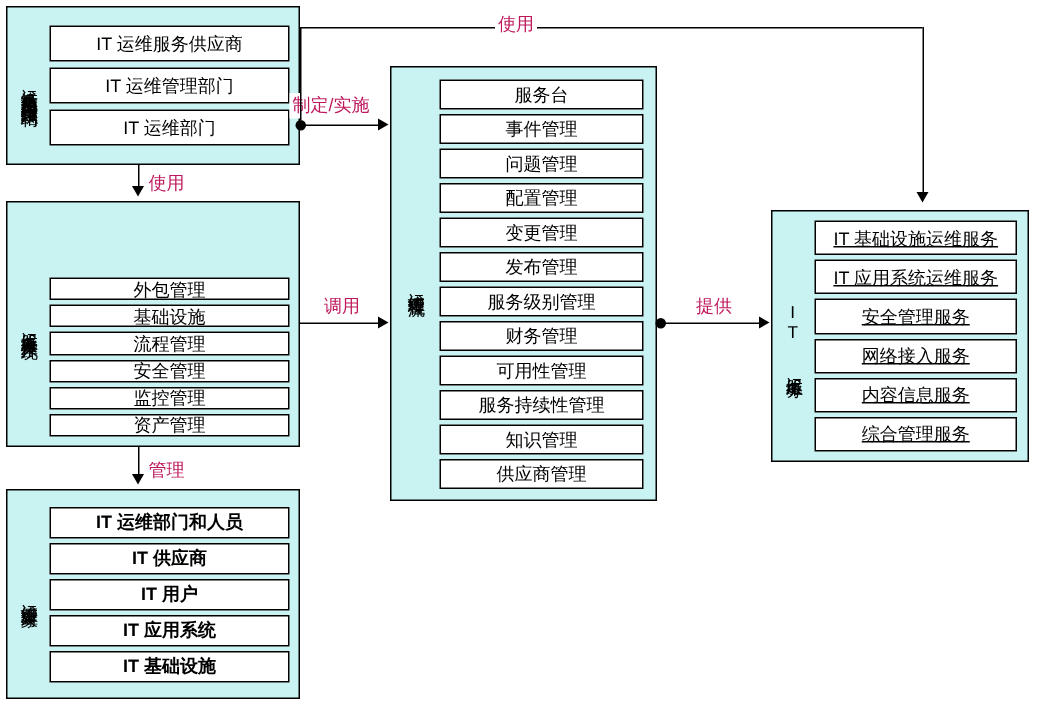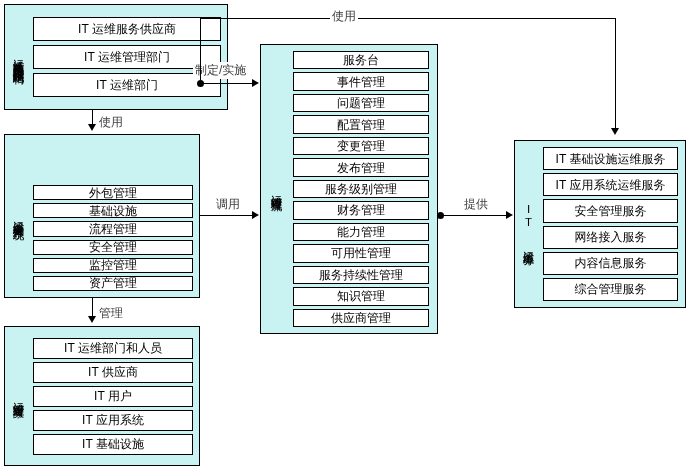--- a/index.html
+++ b/index.html
@@ -62,40 +62,40 @@
     line-height: 1;
     text-align: center;
     color: #000;
     display: flex;
     align-items: center;
     justify-content: center;
     height: 20px;
   }
 
   
-  #org-box        { left: 4px;   top: 4px;   width: 224px; height: 106px; }
+  #org-box        { left: 4px;   top: 4px;   width: 196px; height: 106px; }
   #org-box .items { gap: 4px; padding: 6px 6px 6px 2px; }
   #org-box .cell  { height: 24px; }
 
   #support-box    { left: 4px;   top: 134px; width: 196px; height: 164px; }
   #support-box .items { gap: 3px; padding: 6px 6px 6px 2px; margin-top: 44px; }
   #support-box .cell  { height: 21px; }
 
   #object-box     { left: 4px;   top: 326px; width: 196px; height: 140px; }
-  #object-box .items { gap: 3px; padding: 6px 6px 6px 2px; }
+  #object-box .items { gap: 3px; padding: 6px 6px 6px 2px; font-weight: bold; }
   #object-box .cell  { height: 21px; }
 
   #process-box    { left: 260px; top: 44px;  width: 178px; height: 290px; }
   #process-box .items { gap: 3px; padding: 6px 8px 6px 2px; }
   #process-box .cell  { height: 20px; }
   #process-box .group-title { width: 30px; flex: 0 0 30px; }
 
   #service-box    { left: 514px; top: 140px; width: 172px; height: 168px; }
   #service-box .items { gap: 3px; padding: 6px 7px 6px 2px; }
-  #service-box .cell  { height: 30px; }
+  #service-box .cell  { height: 30px; text-decoration: underline; }
 
   
   .line {
     position: absolute;
     background: #000000;
   }
   .h { height: 1px; }
   .v { width: 1px; }
 
   .arrow {
@@ -114,21 +114,21 @@
   }
   .dot {
     position: absolute;
     width: 7px; height: 7px;
     background: #000;
     border-radius: 50%;
   }
   .edge-label {
     position: absolute;
     font-size: 12px;
-    color: #404040;
+    color: #be185d;
     white-space: nowrap;
     background: #ffffff;
     padding: 0 2px;
   }
 </style>
 </head>
 <body>
 
 <div id="canvas">
 
@@ -168,21 +168,20 @@
     <div class="group-title">运维管理流程</div>
     <div class="items">
       <div class="cell">服务台</div>
       <div class="cell">事件管理</div>
       <div class="cell">问题管理</div>
       <div class="cell">配置管理</div>
       <div class="cell">变更管理</div>
       <div class="cell">发布管理</div>
       <div class="cell">服务级别管理</div>
       <div class="cell">财务管理</div>
-      <div class="cell">能力管理</div>
       <div class="cell">可用性管理</div>
       <div class="cell">服务持续性管理</div>
       <div class="cell">知识管理</div>
       <div class="cell">供应商管理</div>
     </div>
   </div>
 
   <div class="group" id="service-box">
     <div class="group-title">IT 运维服务</div>
     <div class="items">

